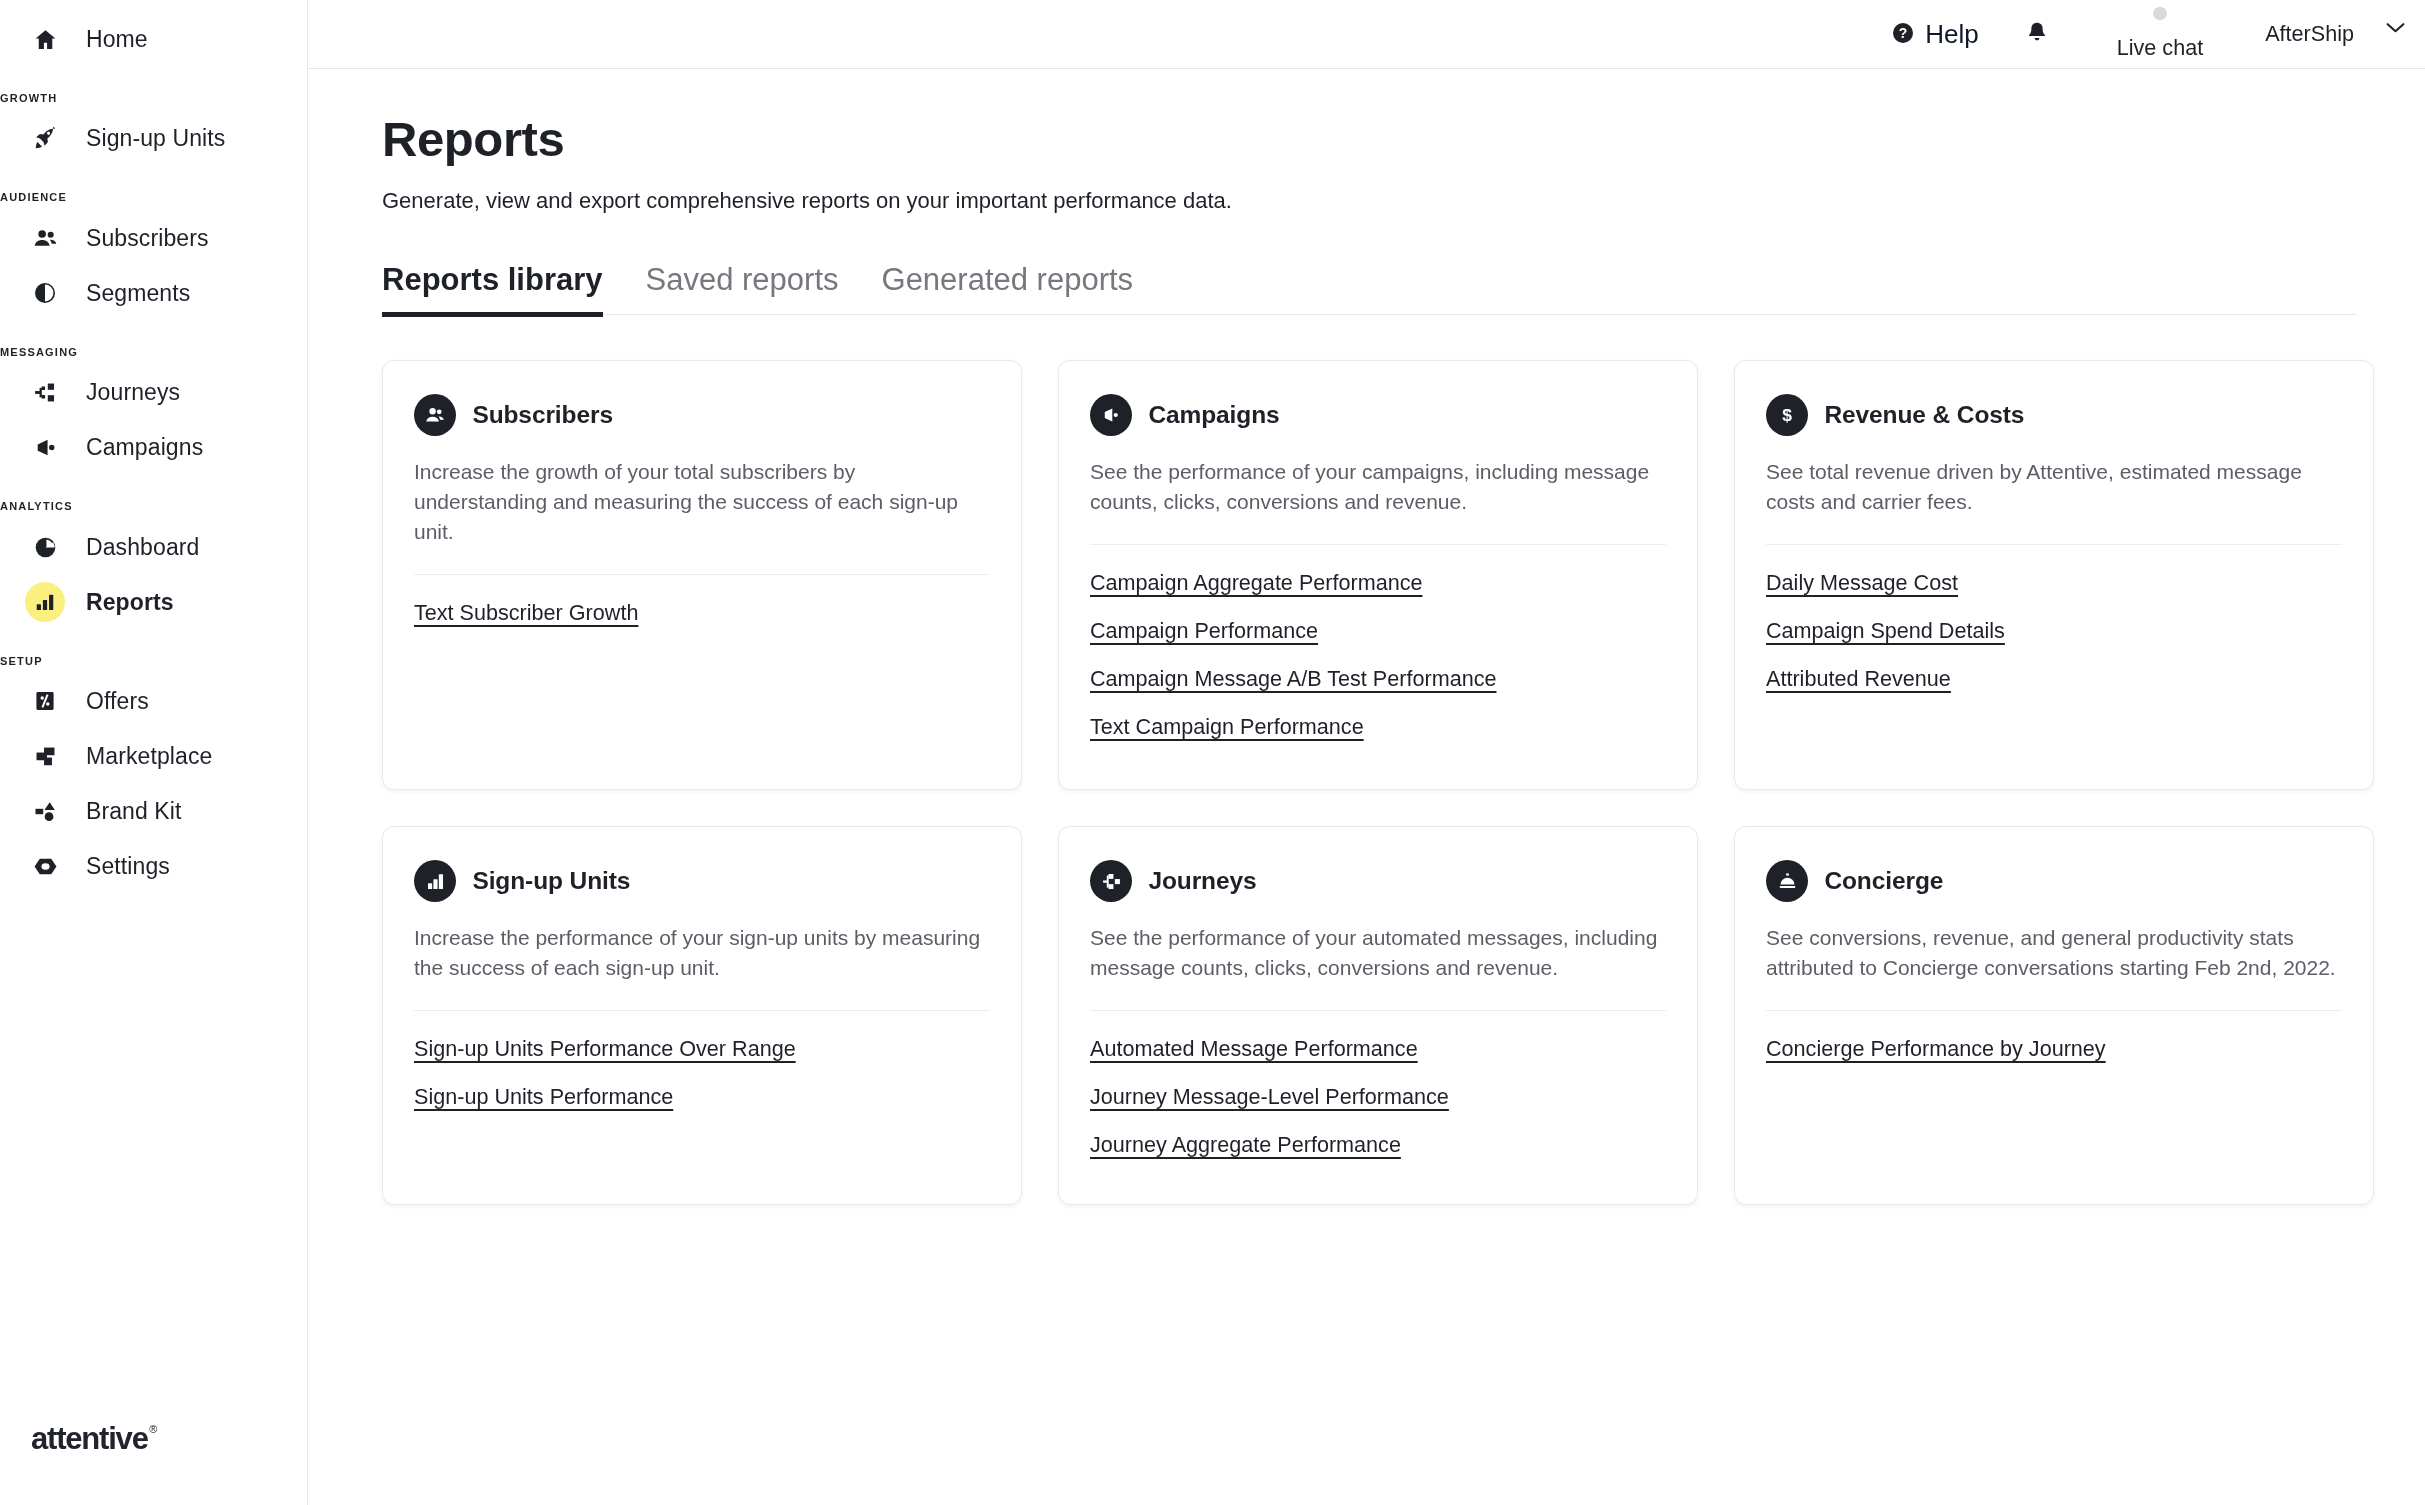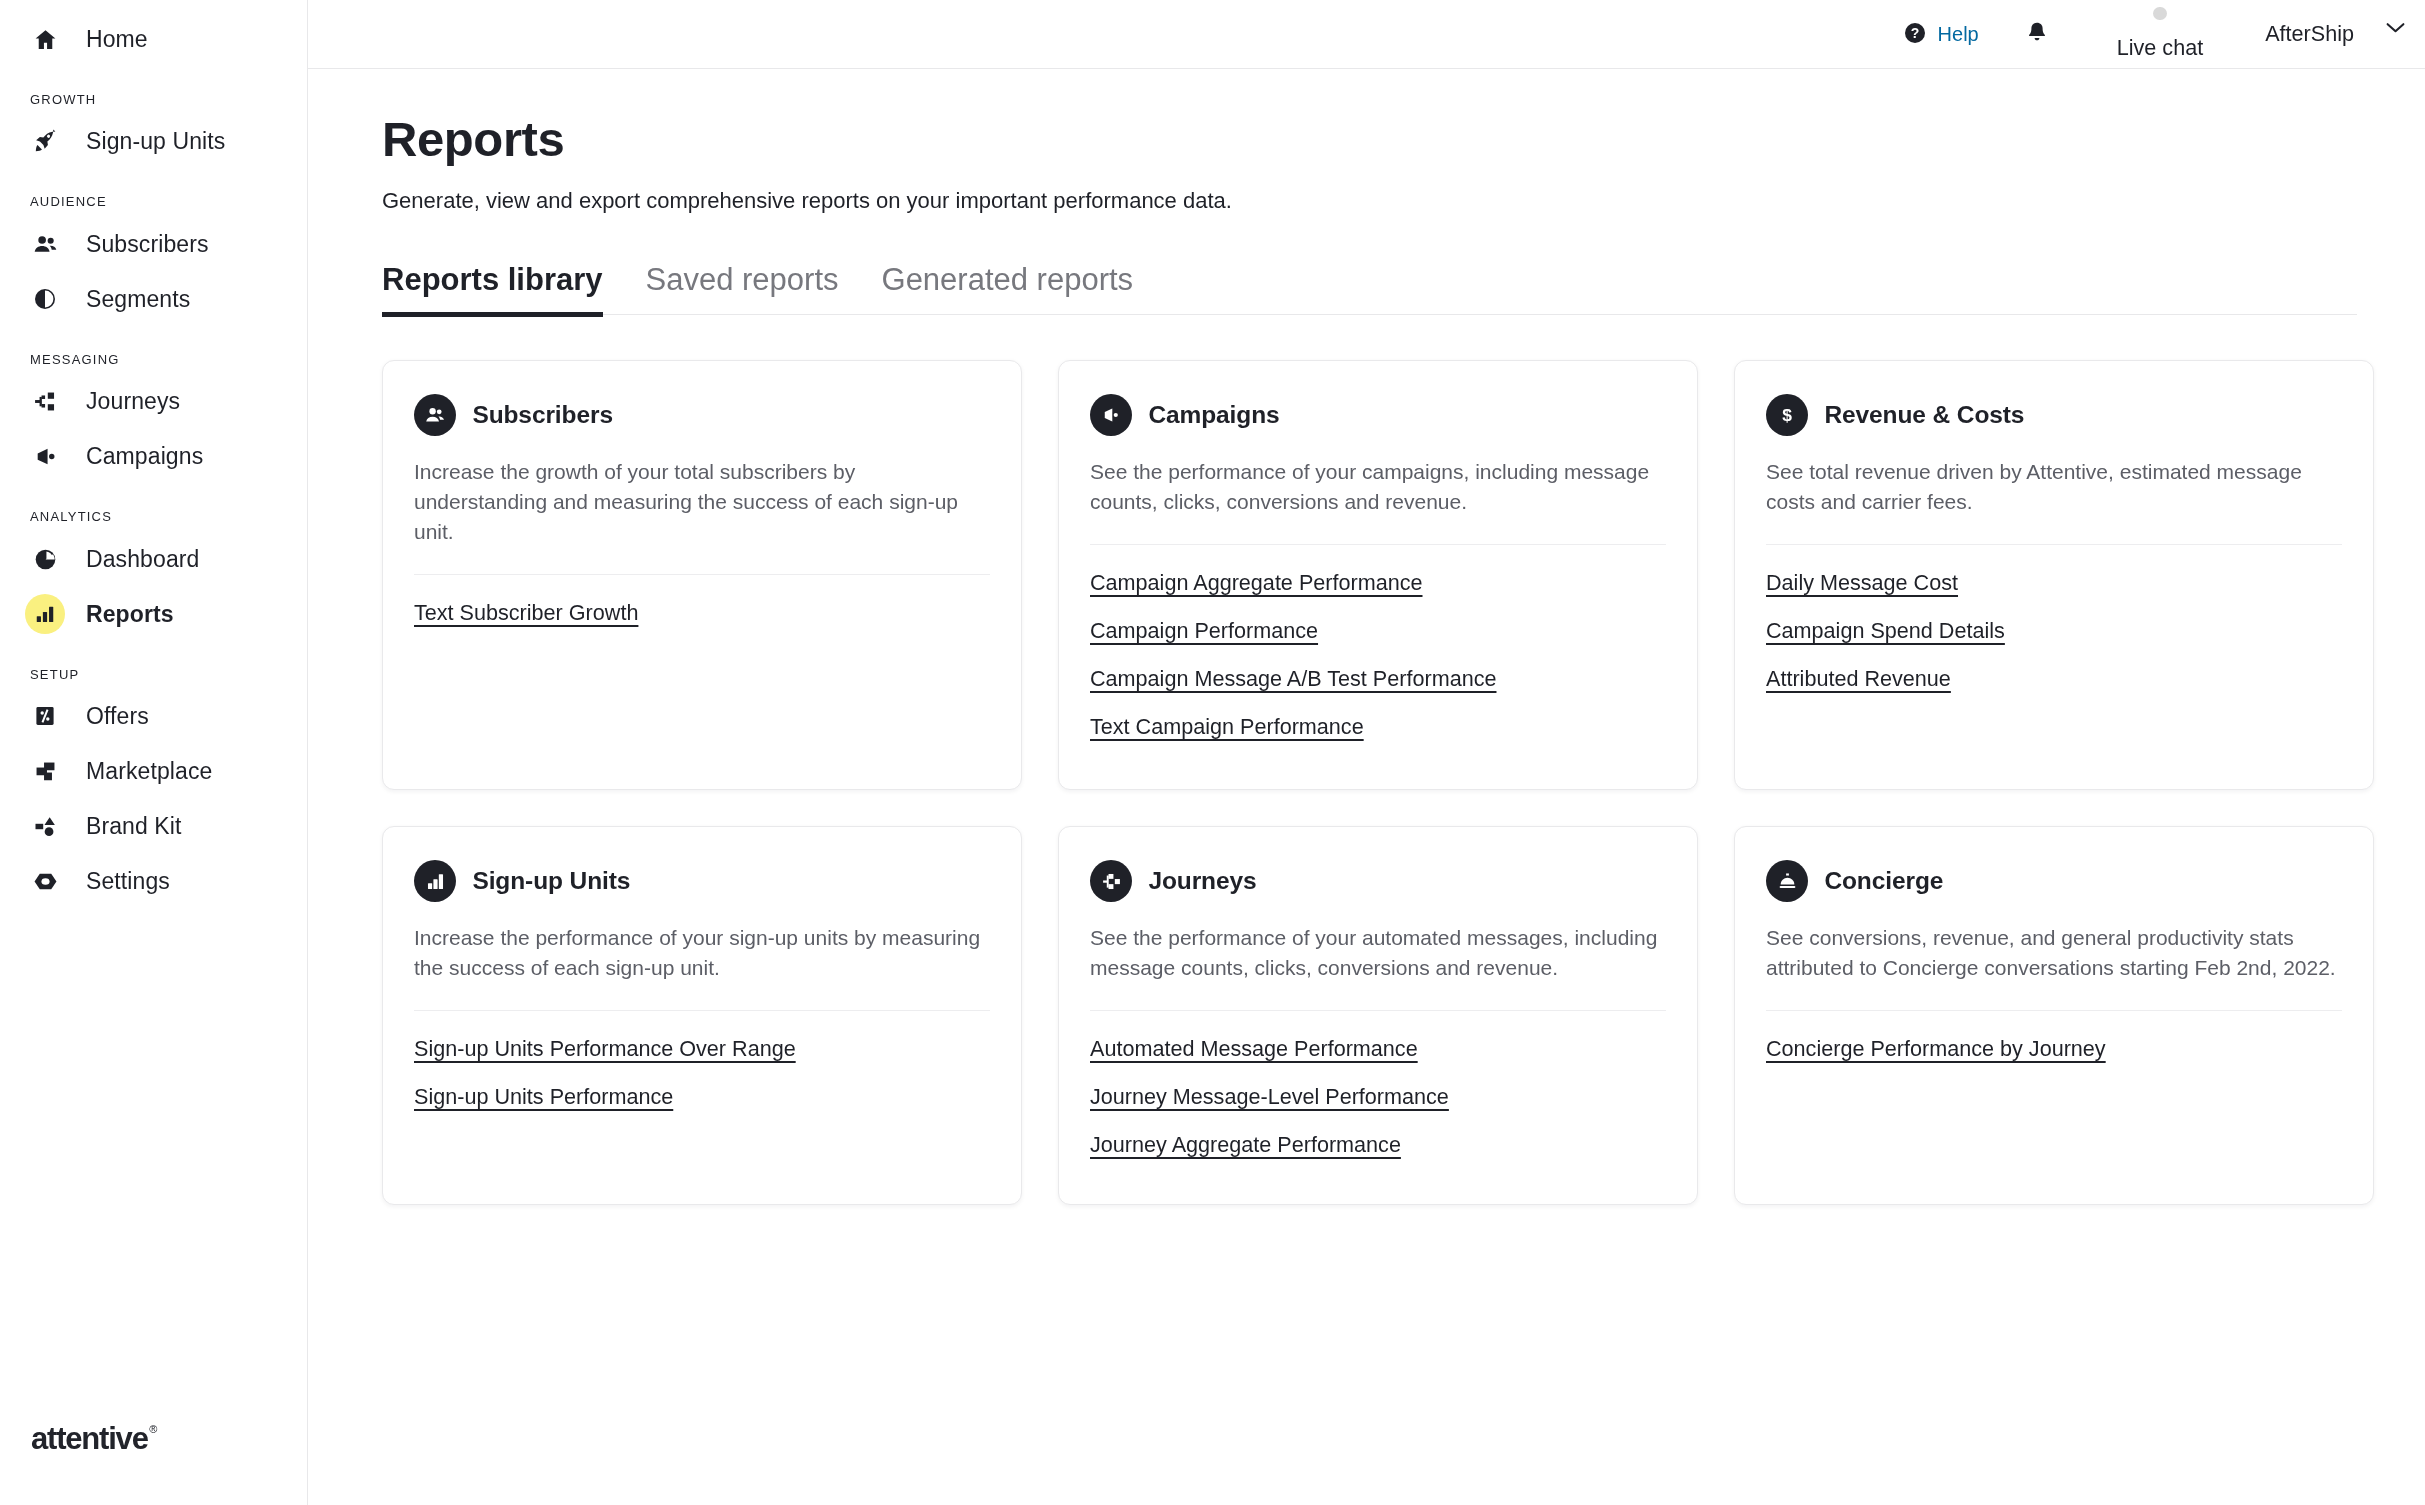--- a/index.html
+++ b/index.html
@@ -36,25 +36,24 @@
   .nav-icon svg { display: block; }
   .nav-label {
     font-size: 23px;
     color: #1f2128;
     letter-spacing: 0.1px;
   }
   .nav-item.active .nav-icon { background: #FAF080; }
   .nav-item.active .nav-label { font-weight: bold; }
 
   .nav-section {
-    font-size: 13px;
-    font-weight: normal;
+    font-size: 11px;
+    font-weight: bold;
     letter-spacing: 1.2px;
     color: #1f2128;
-    padding-left: 30px;
     margin-top: 25px;
     margin-bottom: 7.4px;
   }
 
   .brand-logo {
     position: absolute;
     left: 31px; bottom: 48px;
     display: flex; align-items: flex-start;
   }
   .brand-logo .word {
@@ -77,21 +76,21 @@
     height: 69px; min-height: 69px;
     border-bottom: 1.5px solid #e8e8ea;
     display: flex; align-items: center; justify-content: flex-end;
     padding-right: 30px;
     gap: 0px;
   }
   .top-help {
     display: flex; align-items: center; gap: 10.4px;
     cursor: pointer; margin-right: 46px;
   }
-  .top-help .lbl { font-size: 20px; color: #0369a1; }
+  .top-help .lbl { font-size: 26px; color: #0f172a; }
   .bell-btn { margin-right: 68px; cursor: pointer; display:flex; align-items:center;}
   .livechat {
     display: flex; align-items: center; gap: 15px;
     margin-right: 62px; cursor: pointer; flex-direction: column;
   }
   .livechat .dot { width: 13.4px; height: 13.4px; border-radius: 50%; background: #d9d9d9; }
   .livechat .lbl { font-size: 21.6px; color: #1f2128; }
   .acct { display: flex; align-items: flex-start; gap: 31px; cursor: pointer; }
   .acct .lbl { font-size: 21.6px; color: #1f2128; }
 

